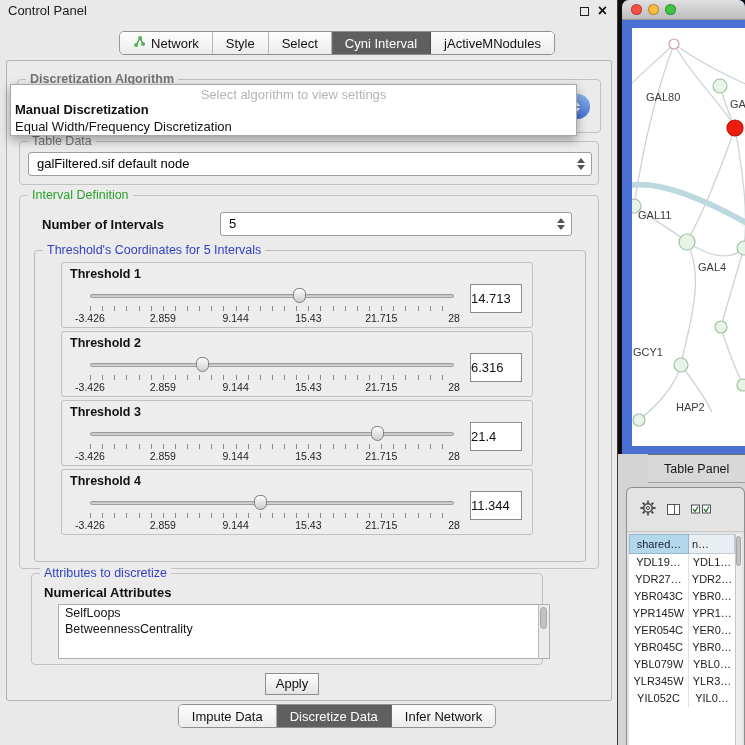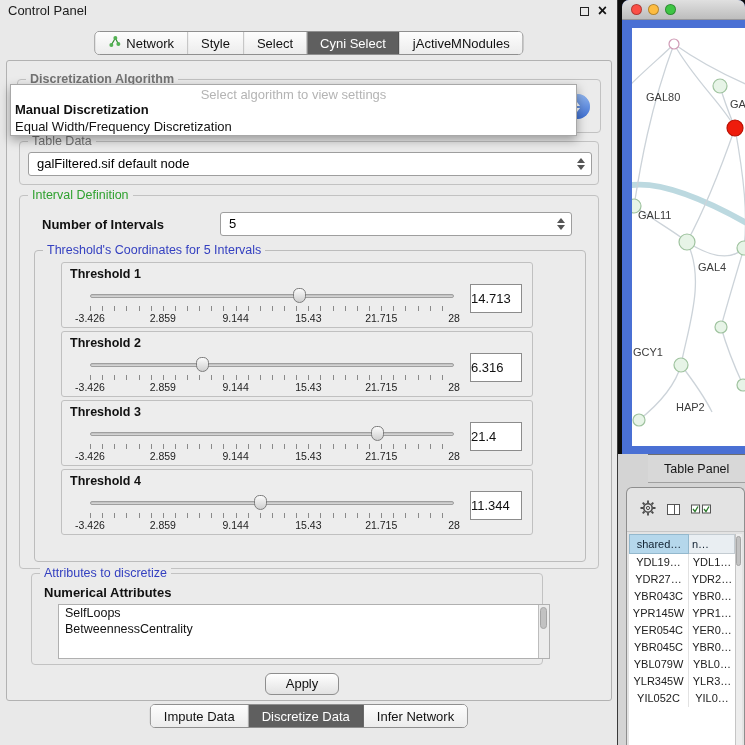--- a/index.html
+++ b/index.html
@@ -7,21 +7,21 @@
     -webkit-font-smoothing:antialiased;}
   *{box-sizing:border-box;}
 
   
   #control-panel{position:absolute;left:0;top:0;width:618px;height:745px;background:#e9e9e9;border-right:1px solid #3a3a3a;}
   .cp-titlebar{position:relative;height:22px;font-size:13px;color:#1c1c1c;line-height:22px;padding-left:8px;}
   .cp-win-icons{position:absolute;right:10px;top:0;height:22px;display:flex;align-items:center;gap:9px;}
   .restore-box{width:9px;height:9px;border:1.6px solid #222;display:inline-block;}
   .close-x{font-size:16px;font-weight:bold;color:#111;line-height:1;}
 
-  .tabbar{position:absolute;display:flex;background:#fbfbfb;border:1px solid #8f8f8f;border-radius:5px;overflow:hidden;height:24px;}
+  .tabbar{position:absolute;display:flex;background:#fbfbfb;border:1px solid #8f8f8f;border-radius:5px;overflow:hidden;height:24px;margin-left:28px;}
   #top-tabs{left:309px;top:31px;transform:translateX(-50%);}
   #bottom-tabs{left:309px;top:704px;transform:translateX(-50%);}
   .tab{display:flex;align-items:center;gap:5px;padding:0 13px;font-size:13px;color:#111;
        border-right:1px solid #aeaeae;background:linear-gradient(#fdfdfd,#ececec);white-space:nowrap;}
   .tab:last-child{border-right:none;}
   .tab.selected{background:var(--seltab,#5f5f5f);color:#fff;border-right-color:#4e4e4e;}
 
   #main-panel{position:absolute;left:6px;top:60px;width:606px;height:641px;border:1px solid #b2b2b2;border-radius:3px;background:#ebebeb;}
 
   .group{position:absolute;border:1px solid #c2c2c2;border-radius:4px;}
@@ -69,21 +69,21 @@
   .vbox{position:absolute;left:408px;top:21px;width:52px;height:29px;background:#fff;border:1px solid #8c8c8c;
         font-size:13px;line-height:27px;padding-right:6px;color:#111;}
 
   #attrs-group{left:24px;top:512px;width:512px;height:92px;}
   #attrs-title{position:absolute;left:12px;top:11px;font-size:13px;font-weight:bold;color:#111;}
   #attr-list{position:absolute;left:26px;top:30px;width:492px;height:55px;background:#fff;border:1px solid #b0b0b0;overflow:hidden;}
   .attr-item{padding:1px 6px;font-size:12.5px;color:#111;white-space:nowrap;}
   .vscroll{position:absolute;right:0;top:0;width:11px;height:100%;background:#ececec;border-left:1px solid #bdbdbd;}
   .vscroll .thumb2{position:absolute;left:1px;top:2px;width:7px;height:22px;background:#c2c2c2;border:1px solid #a5a5a5;border-radius:4px;}
 
-  #apply-btn{position:absolute;left:258px;top:612px;width:74px;height:22px;border:1px solid #8e8e8e;border-radius:6px;
+  #apply-btn{position:absolute;left:258px;top:612px;width:54px;height:22px;border:1px solid #8e8e8e;border-radius:0;
              background:linear-gradient(#ffffff,#e2e2e2);font-size:13px;color:#111;text-align:center;line-height:20px;}
 
   
   #right-bg{position:absolute;left:618px;top:454px;width:127px;height:291px;background:#d4d4d4;}
   #network-window{position:absolute;left:622px;top:0;width:123px;height:454px;border-radius:7px 7px 0 0;overflow:hidden;background:var(--frame-blue,#4a70d4);}
   .mac-titlebar{position:absolute;left:0;top:0;right:0;height:20px;background:linear-gradient(#e0e0e0,#bdbdbd);
                 border-bottom:1px solid #96969a;display:flex;align-items:center;gap:6px;padding-left:9px;}
   .light{width:11px;height:11px;border-radius:50%;border:1px solid rgba(0,0,0,.28);}
   .net-canvas{position:absolute;left:10px;top:28px;right:0;bottom:8px;background:#fff;overflow:hidden;}
 
@@ -128,21 +128,21 @@
           </svg></span>
         <span>Network</span>
       </div>
       <div class="tab">
         <span>Style</span>
       </div>
       <div class="tab">
         <span>Select</span>
       </div>
       <div class="tab selected">
-        <span>Cyni Select</span>
+        <span>Cyni Interval</span>
       </div>
       <div class="tab">
         <span>jActiveMNodules</span>
       </div>
     </div>
 
   <div id="main-panel">
     <div class="group" id="algo-group">
       <span class="group-label bold">Discretization Algorithm</span>
       <div id="algo-combo">

